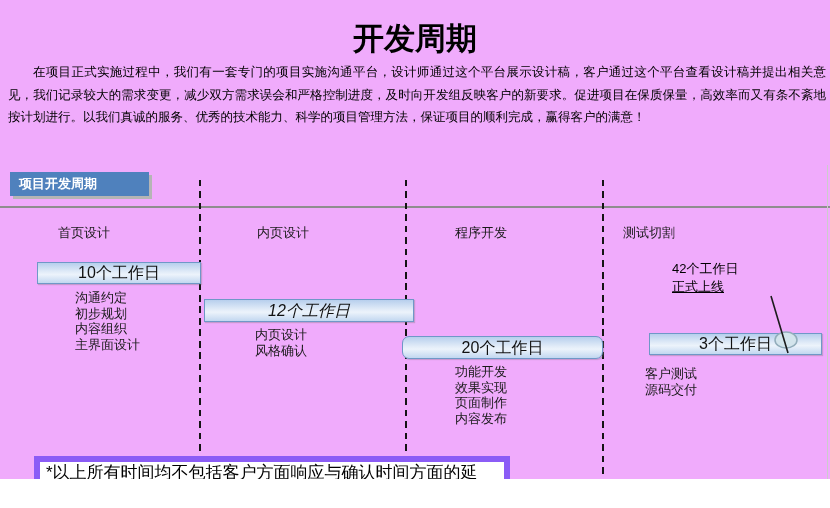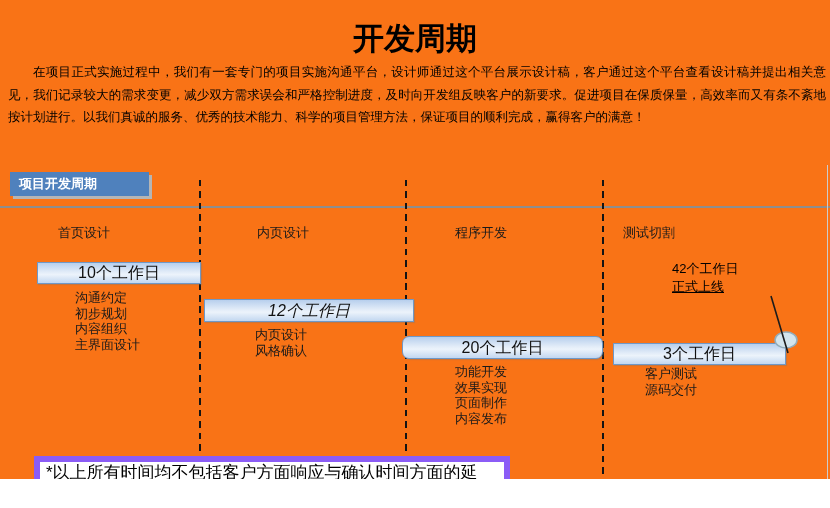--- a/index.html
+++ b/index.html
@@ -1,17 +1,17 @@
 <!DOCTYPE html>
 <html><head>
 <meta charset="utf-8">
 <style>
   html,body{margin:0;padding:0;background:#fff;}
   #stage{
-    position:relative;width:830px;height:479px;background:#f97316;overflow:hidden;
+    position:relative;width:830px;height:479px;background:#f0abfc;overflow:hidden;
     font-family:"Liberation Sans","DejaVu Sans",sans-serif;color:#1a1a1a;
   }
   .abs{position:absolute;}
 
   
   #page-title{left:0;top:18px;width:830px;text-align:center;font-size:31px;font-weight:bold;color:#000;}
   #intro-text{left:8px;top:61px;width:818px;font-size:12.5px;line-height:22.5px;text-indent:2em;color:#000;text-align:justify;}
 
   
   #section-badge{
@@ -41,21 +41,21 @@
   
   .bar{
     height:20px;border:1px solid #6f98c7;
     background:linear-gradient(180deg,#b7cfed 0%,#e2ecf8 45%,#ecf3fb 58%,#c2d7f0 100%);
     text-align:center;font-size:16px;line-height:20px;color:#111;
     box-shadow:1px 1px 1px rgba(120,120,120,0.35);
   }
   #bar-1{left:37px;top:262px;width:162px;}
   #bar-2{left:204px;top:299px;width:208px;height:21px;line-height:21px;font-style:italic;}
   #bar-3{left:402px;top:336px;width:199px;height:21px;line-height:21px;border-radius:7px;}
-  #bar-4{left:613px;top:333px;width:171px;margin-top:10px;}
+  #bar-4{left:649px;top:333px;width:171px;}
 
   
   .task-list{font-size:13px;line-height:15.5px;color:#1a1a1a;}
   #tasks-1{left:75px;top:290px;}
   #tasks-2{left:255px;top:327px;}
   #tasks-3{left:455px;top:364px;}
   #tasks-4{left:645px;top:366px;}
 
   
   #milestone-note{left:672px;top:260px;width:110px;text-align:left;font-size:13px;line-height:17.5px;color:#000;}

